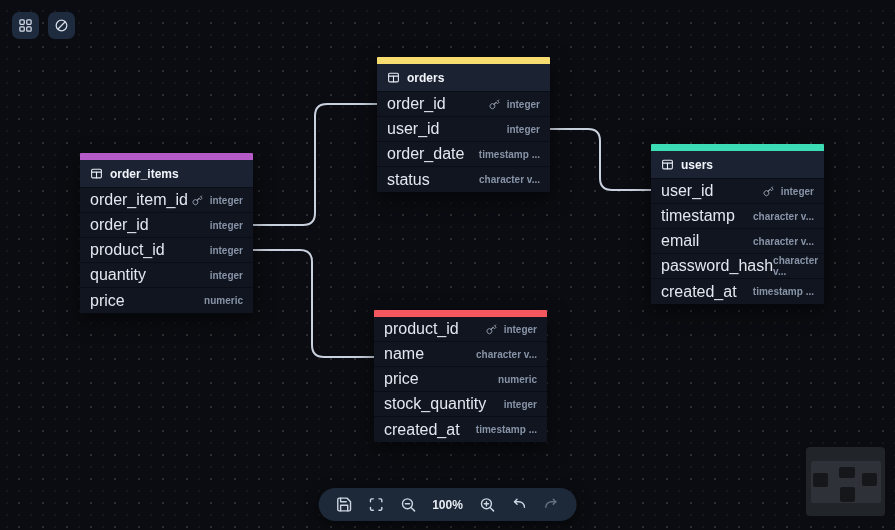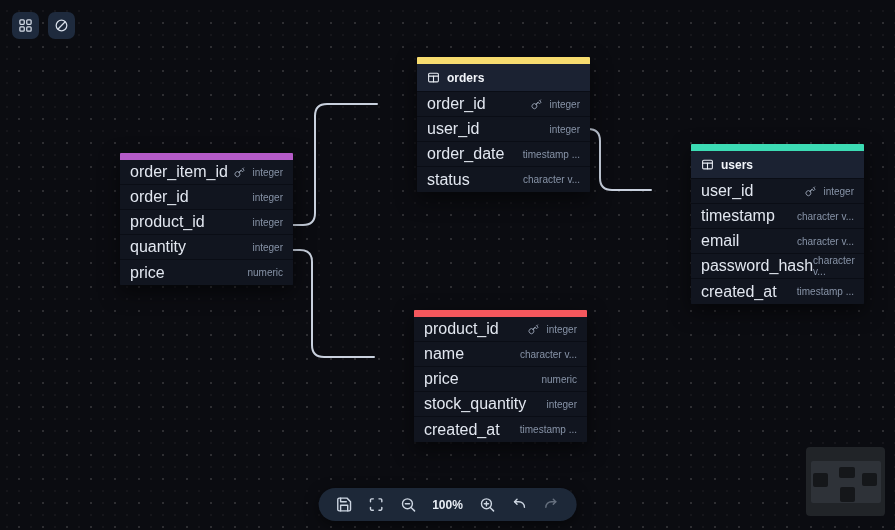--- a/index.html
+++ b/index.html
@@ -21,36 +21,36 @@
     color:#d7dee9; display:flex; align-items:center; justify-content:center;
     cursor:pointer; padding:0;
   }
   .tl-btn svg { width:15px; height:15px; }
   
   #edges { position:absolute; left:0; top:0; width:895px; height:530px; z-index:1; }
   #edges path { fill:none; stroke:#c9d1de; stroke-width:2; stroke-linecap:round; }
   
   .table-node {
     position:absolute; width:173px; border-radius:1px; overflow:hidden;
-    background:#11151f; box-shadow:0 7px 20px rgba(0,0,0,0.55); z-index:2;margin-left:40px;
+    background:#11151f; box-shadow:0 7px 20px rgba(0,0,0,0.55); z-index:2;
   }
   .accent-bar { height:7px; }
   .t-header {
     height:28px; display:flex; align-items:center; gap:7px; padding:0 10px;
     background:#1b2232; border-bottom:1px solid #0a0d15;
     color:#f2f5fa; font-size:12px; font-weight:bold;
   }
   .t-header svg { width:13px; height:13px; color:#e7ebf2; flex:0 0 auto; }
   .t-row {
     height:25px; display:flex; align-items:center; justify-content:space-between;
     padding:0 10px; border-bottom:1px solid #0a0d15; background:#11151f;
   }
   .t-row:last-child { border-bottom:none; }
   .f-name { color:#e2e7f0; font-size:16px; }
-  .f-right { display:flex; align-items:center; gap:7px; }
+  .f-right { display:flex; align-items:center; gap:7px;font-weight:bold; }
   .f-right svg { width:11px; height:11px; color:#98a2b4; }
   .f-type { color:#8793a7; font-size:10px; }
   
   #toolbar {
     position:absolute; bottom:9px; left:50%; transform:translateX(-50%);
     height:33px; display:flex; align-items:center; gap:5px; padding:0 12px;
     background:#1d2838; border-radius:17px; z-index:10;
     box-shadow:0 4px 14px rgba(0,0,0,0.5);
   }
   .tb-btn {
@@ -143,20 +143,30 @@
         </div>
         <div class="t-row">
           <span class="f-name">status</span>
           <span class="f-right">
             <span class="f-type">character v...</span>
           </span>
         </div>
       </div>
       <div class="table-node" style="left: 80px; top: 153px;">
         <div class="accent-bar" style="background: rgb(181, 91, 200);"></div>
+        <div class="t-header">
+          <span style="display: flex;">
+            <svg viewBox="0 0 24 24" fill="none" stroke="currentColor" stroke-width="2" stroke-linecap="round" stroke-linejoin="round">
+              <rect x="3" y="4" width="18" height="16" rx="2"></rect>
+              <line x1="3" y1="9.5" x2="21" y2="9.5"></line>
+              <line x1="12" y1="9.5" x2="12" y2="20"></line>
+            </svg>
+          </span>
+          <span>order_items</span>
+        </div>
         <div class="t-row">
           <span class="f-name">order_item_id</span>
           <span class="f-right">
             <span style="display: flex;">
               <svg viewBox="0 0 24 24" fill="none" stroke="currentColor" stroke-width="2" stroke-linecap="round" stroke-linejoin="round">
                 <path d="M21 2l-2 2m-7.61 7.61a5.5 5.5 0 1 1-7.778 7.778 5.5 5.5 0 0 1 7.777-7.777zm0 0L15.5 7.5m0 0l3 3L22 7l-3-3m-3.5 3.5L12 10"></path>
               </svg>
             </span>
             <span class="f-type">integer</span>
           </span>

